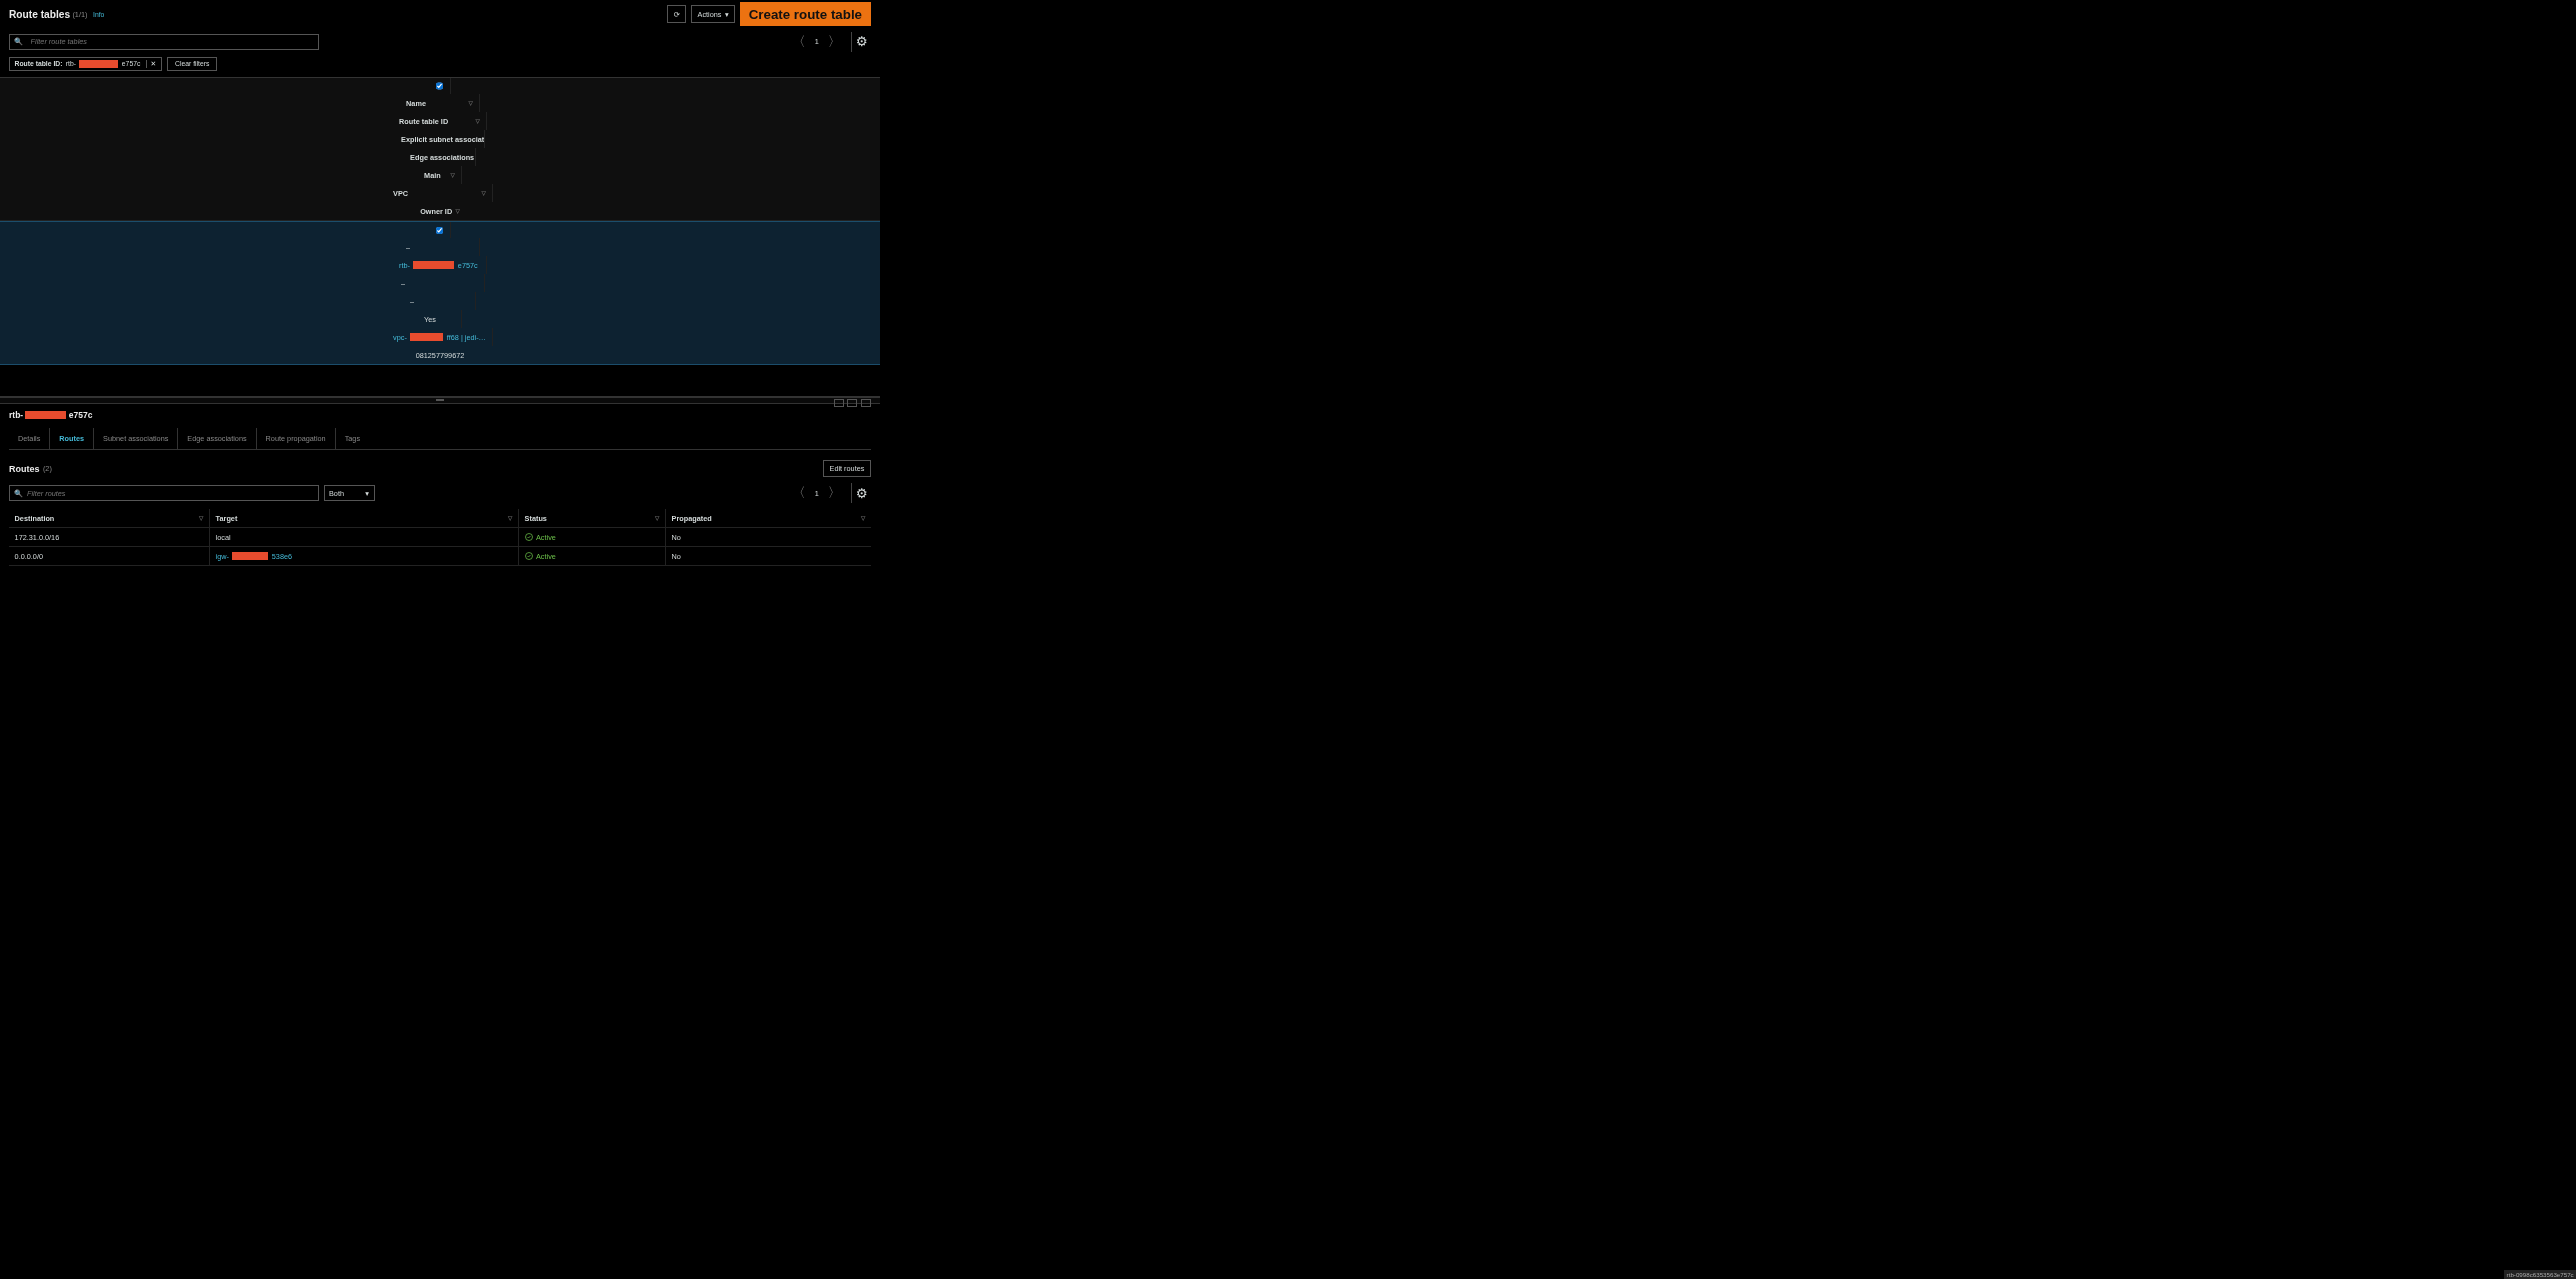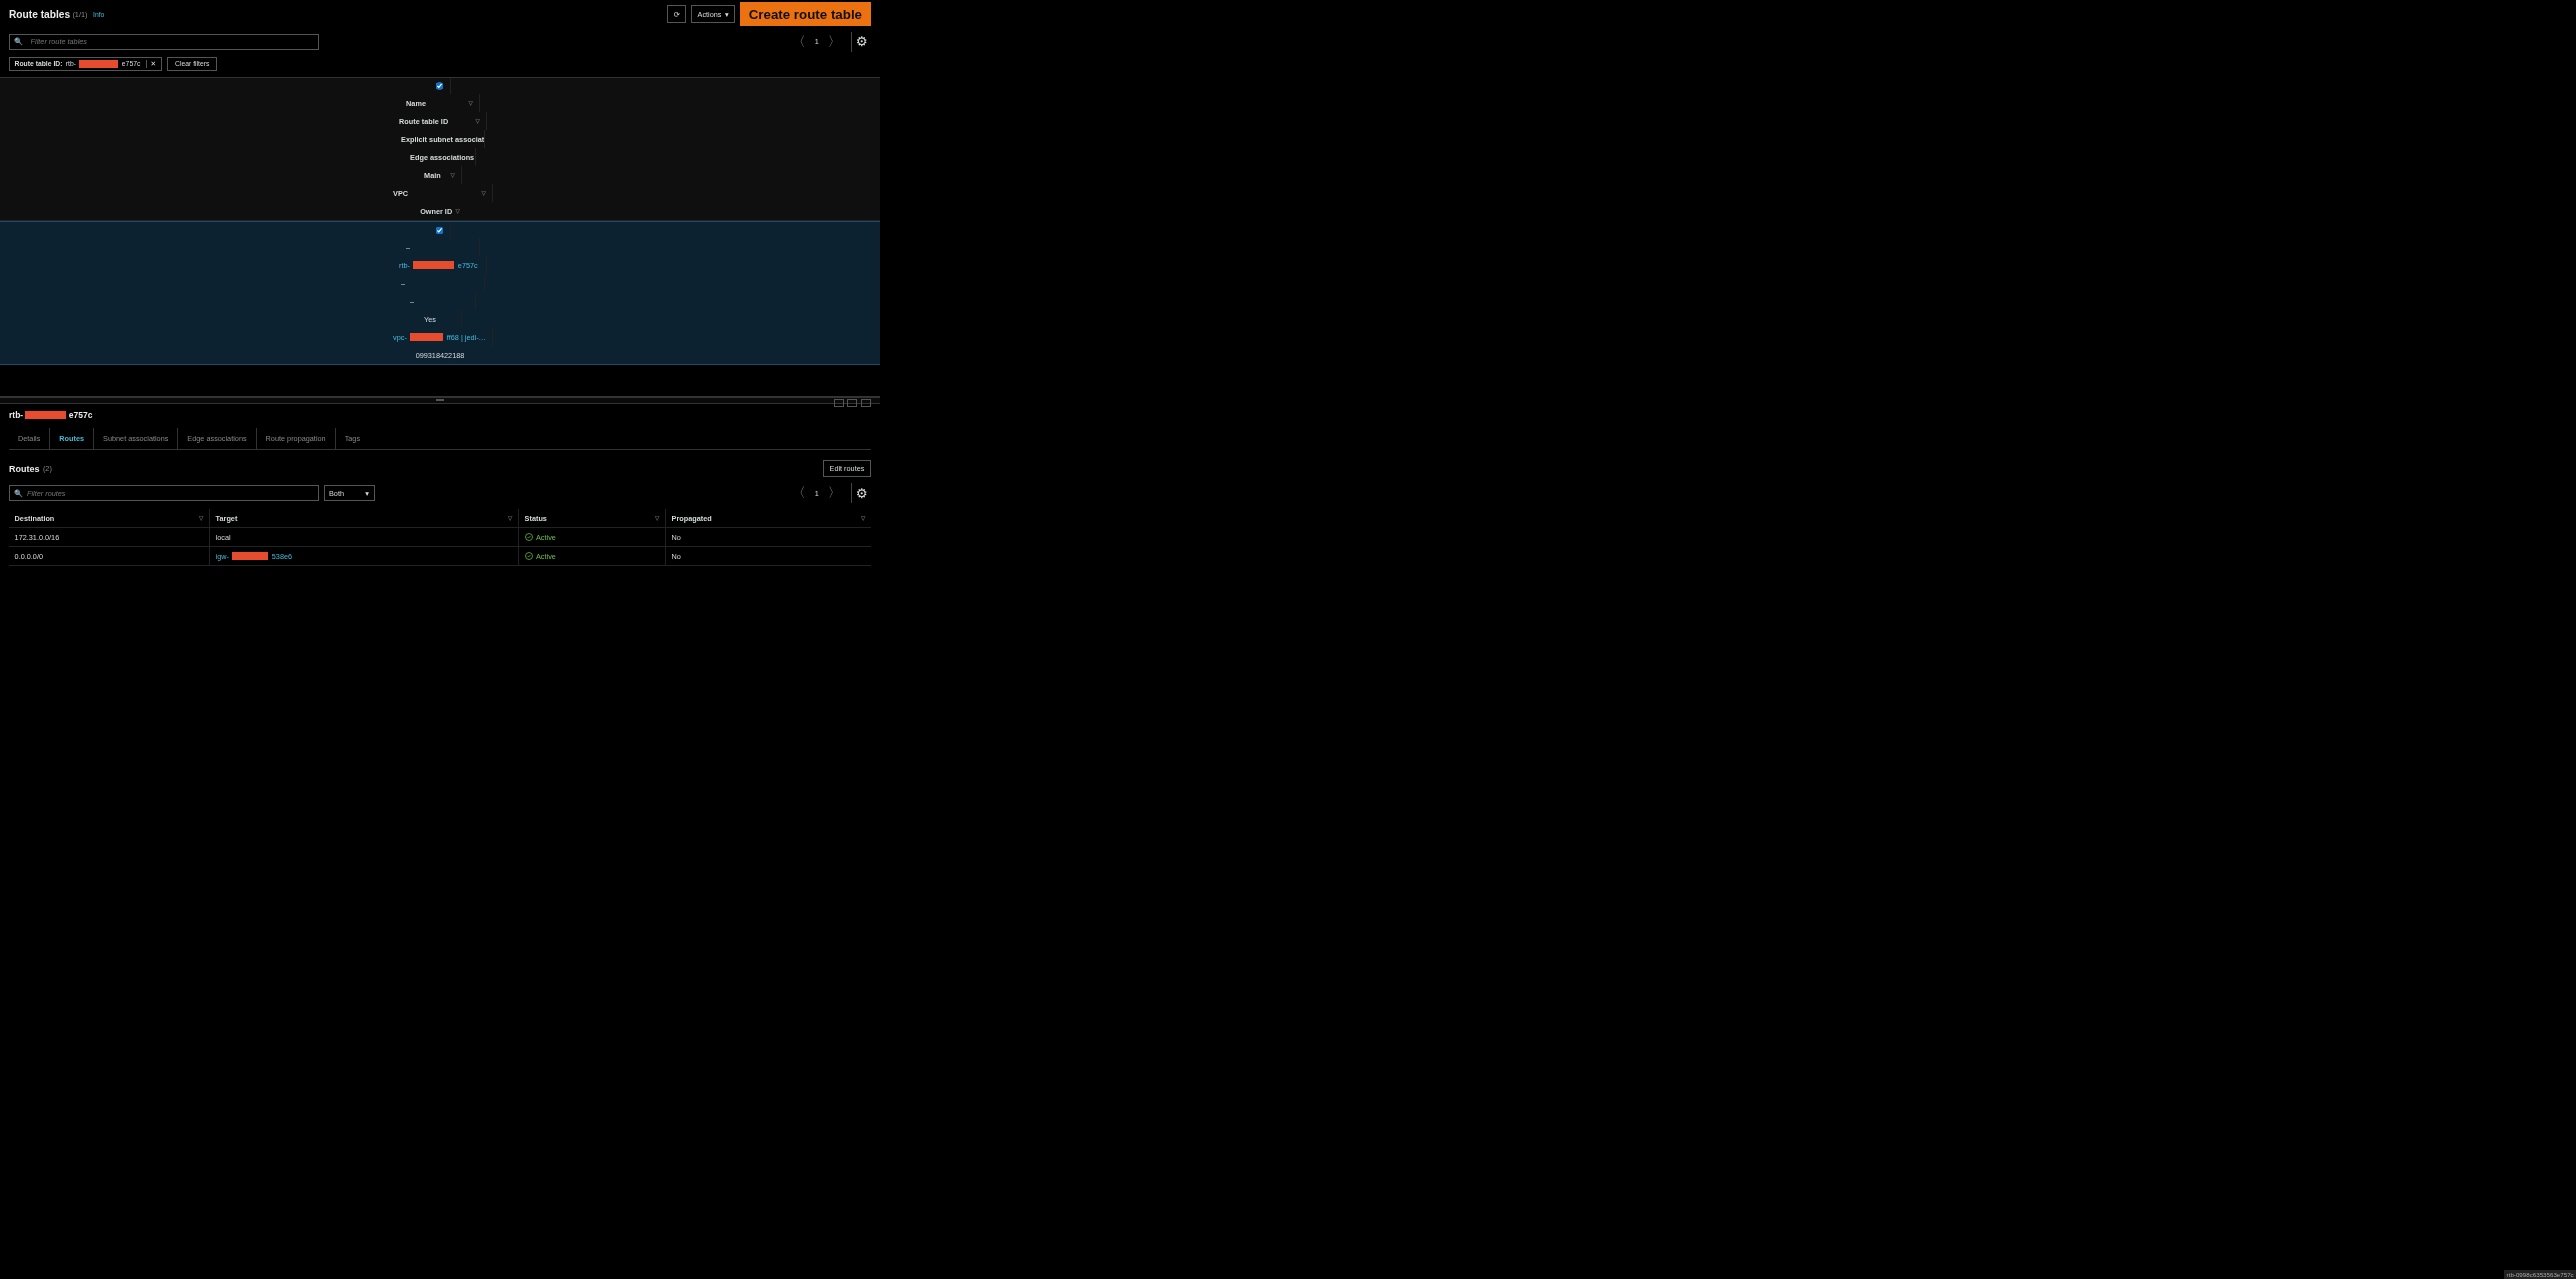--- a/index.html
+++ b/index.html
@@ -174,21 +174,21 @@
           <span class="link">e757c</span>
       </div>
       <div class="cell c-esa">–</div>
       <div class="cell c-ea">–</div>
       <div class="cell c-main">Yes</div>
       <div class="cell c-vpc">
         <span class="link">vpc-</span>
           <span class="redact" style="width:41px;"></span>
           <span class="link">ff68 | jedi-…</span>
       </div>
-      <div class="cell c-own">099318422188</div>
+      <div class="cell c-own">081257799672</div>
     </div>
   </div>
 </div>
 
 <div class="split-wrap">
   <div class="splitter">
     <div class="splitter-handle"></div>
     <div class="splitter-right">
       <span class="splitter-icon"></span>
       <span class="splitter-icon"></span>

